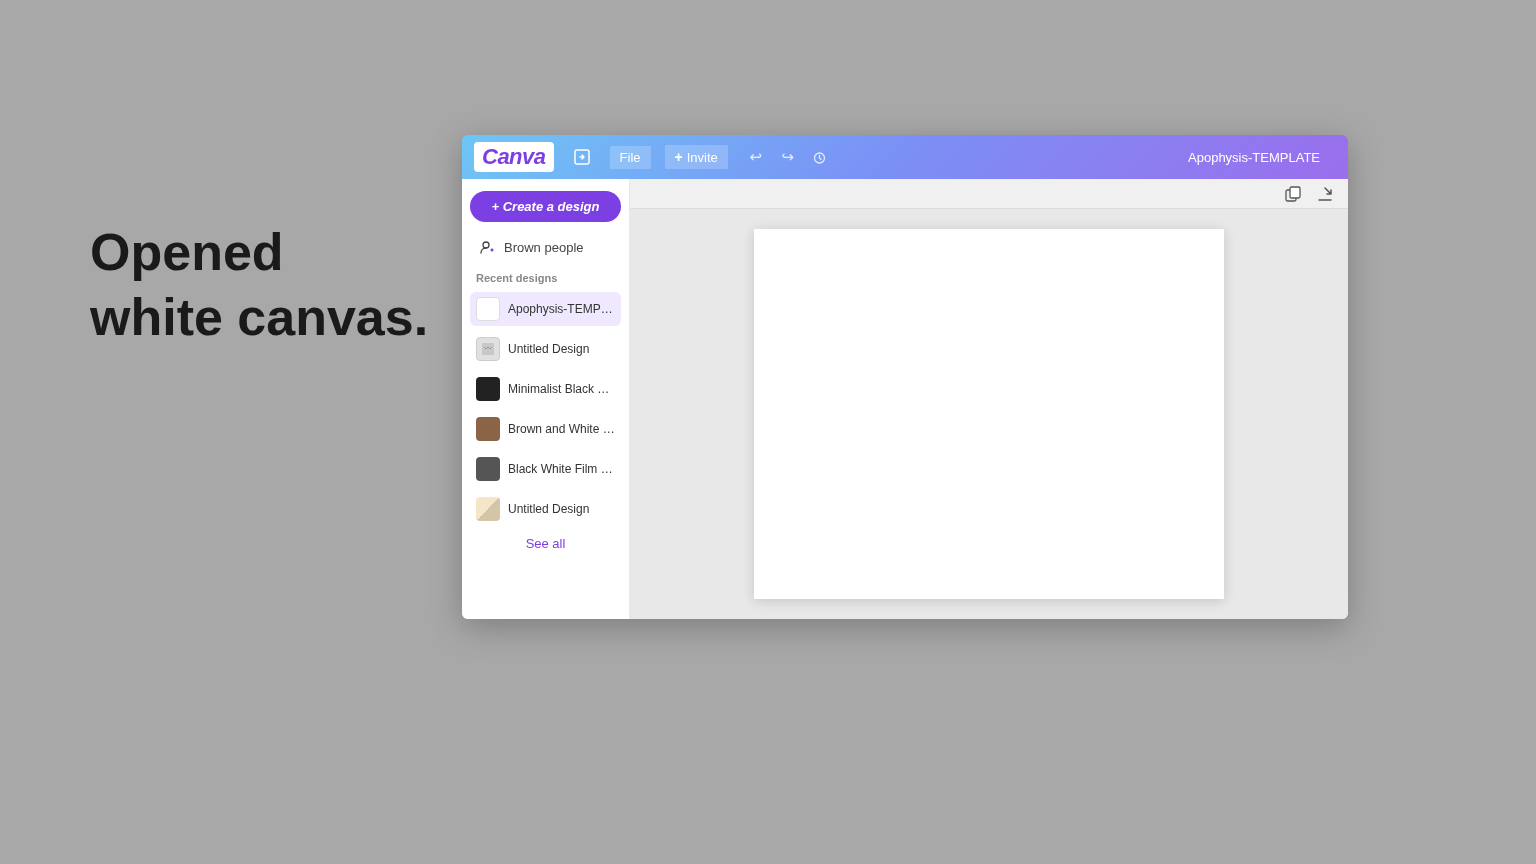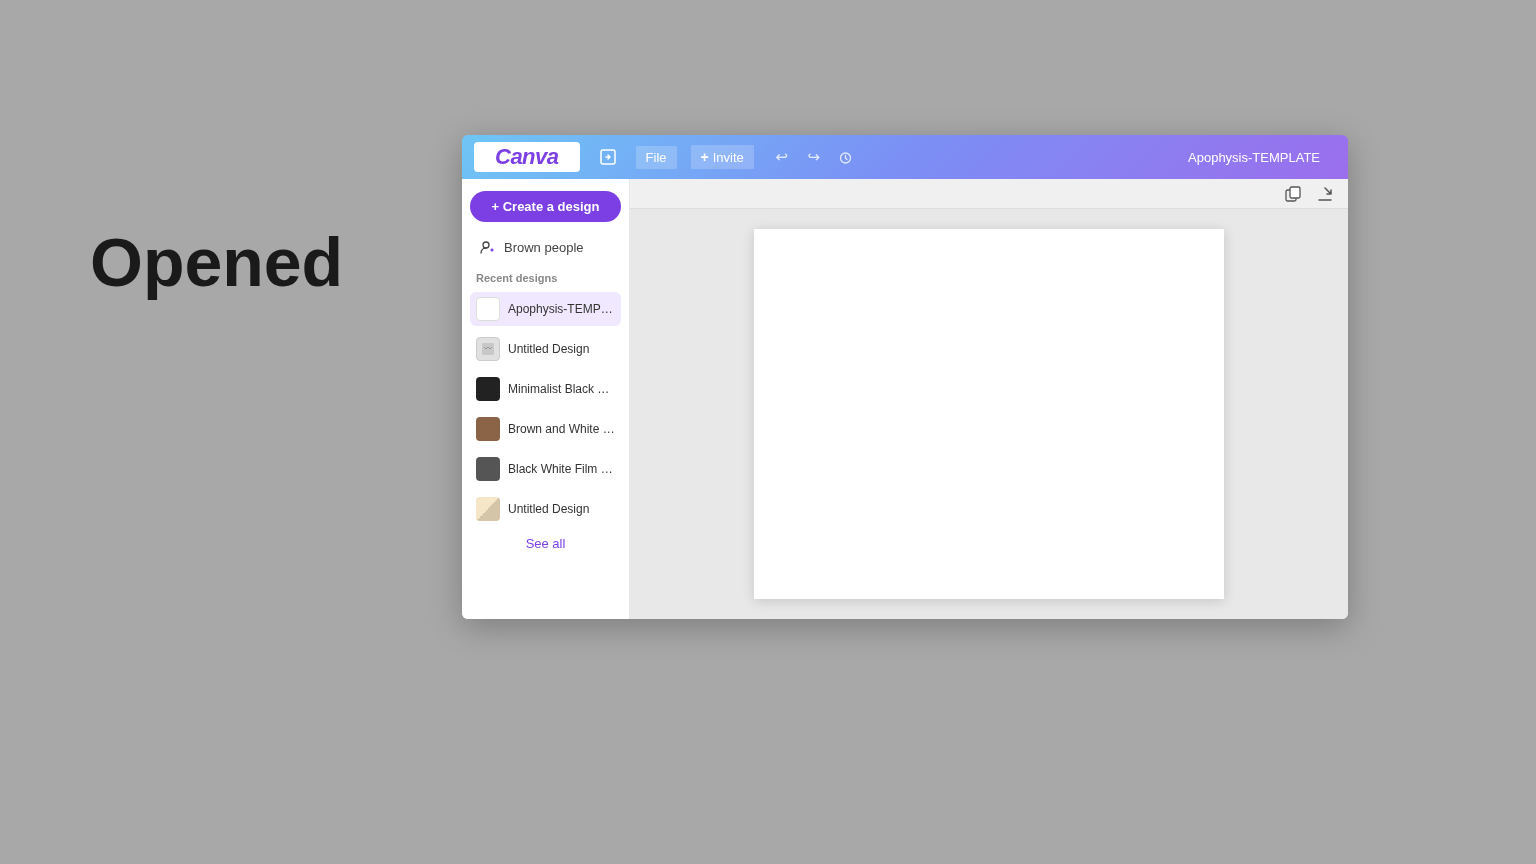--- a/index.html
+++ b/index.html
@@ -11,21 +11,21 @@
       font-family: -apple-system, BlinkMacSystemFont, 'Segoe UI', sans-serif;
       overflow: hidden;
       position: relative;
     }
 
     
     .annotation-text {
       position: absolute;
       left: 90px;
       top: 220px;
-      font-size: 68px;
+      font-size: 52px;
       font-weight: 800;
       color: #1a1a1a;
       line-height: 1.25;
     }
 
     
     .canva-window {
       position: absolute;
       left: 462px;
       top: 135px;
@@ -52,21 +52,21 @@
       display: flex;
       align-items: center;
       gap: 14px;
     }
 
     .canva-logo {
       font-size: 22px;
       font-weight: 700;
       color: #7b3fe4;
       background: white;
-      padding: 2px 21px;
+      padding: 2px 8px;
       border-radius: 4px;
       font-style: italic;
       letter-spacing: -0.5px;
     }
 
     .top-bar-icon {
       width: 28px;
       height: 28px;
       display: flex;
       align-items: center;
@@ -152,20 +152,21 @@
       padding: 8px 16px;
       font-size: 13px;
       font-weight: 600;
       cursor: pointer;
       display: flex;
       align-items: center;
       justify-content: center;
       gap: 6px;
       width: 100%;
       margin-bottom: 4px;
+      font-style: italic;
     }
 
     .invite-btn {
       background: transparent;
       color: #444;
       border: none;
       padding: 7px 10px;
       font-size: 13px;
       font-weight: 400;
       cursor: pointer;
@@ -301,20 +302,21 @@
       width: 470px;
       height: 370px;
       box-shadow: 0 2px 12px rgba(0,0,0,0.15);
     }
   </style>
 </head>
 <body>
 
 <div class="annotation-text">
   <div>Opened</div>
+  <div>white canvas.</div>
 </div>
 
 <div class="canva-window">
 
   <div class="top-bar">
     <div class="top-bar-left">
       <div class="canva-logo">Canva</div>
 
       <div class="top-bar-icon">
         <svg width="16" height="16" viewBox="0 0 16 16" fill="none">

